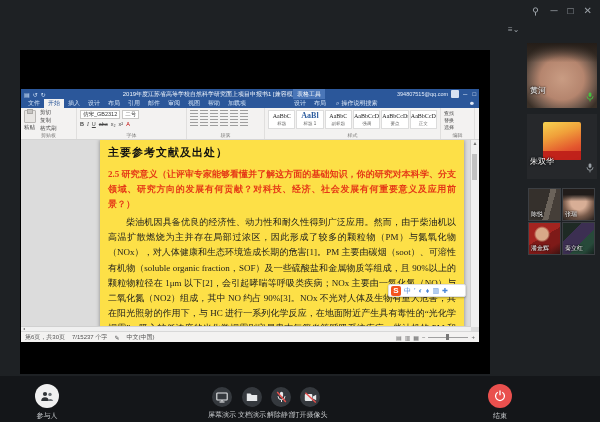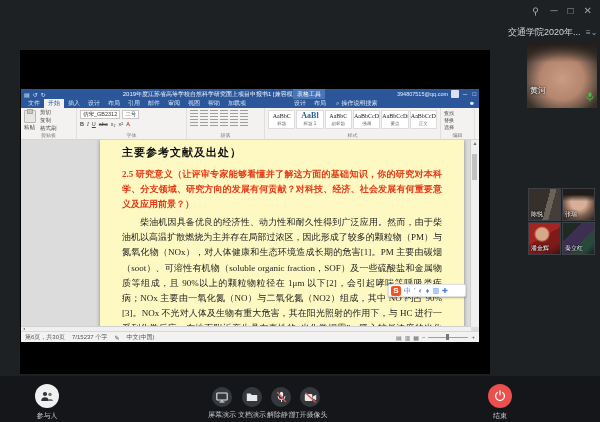--- a/index.html
+++ b/index.html
@@ -65,22 +65,22 @@
   .chip{background:#fff;border:1px solid #dcdcdc;width:26px;height:17px;text-align:center;
         overflow:hidden;}
   .chip .pv{font-family:"Liberation Serif","DejaVu Serif",serif;font-size:6px;line-height:10px;
         white-space:nowrap;color:#222;}
   .chip.big .pv{font-size:8px;font-weight:bold;color:#2e5d9e;}
   .chip .cl{font-size:4.5px;color:#666;line-height:5px;white-space:nowrap;}
   .g-edit{width:34px;display:flex;flex-direction:column;gap:1px;}
   .g-edit span{white-space:nowrap;font-size:5px;}
   
   .w-doc{flex:1;position:relative;background:#dcdcdc;overflow:hidden;}
-  .page{position:absolute;left:79px;top:0;bottom:0;width:364px;background:#fef9c3;
-        box-shadow:0 0 4px rgba(0,0,0,.4);box-sizing:border-box;padding:5px 22px;
+  .page{position:absolute;left:79px;top:0;bottom:0;width:364px;background:#fde047;
+        box-shadow:0 0 4px rgba(0,0,0,.4);box-sizing:border-box;padding:5px 8px;
         font-family:"Liberation Serif","DejaVu Serif",serif;}
   .doc-h{font-size:11px;font-weight:bold;color:#111;letter-spacing:1px;}
   .doc-red{margin-top:7px;font-size:9px;line-height:15px;font-weight:bold;color:#e53917;
         text-align:justify;}
   .doc-body{margin-top:3px;font-size:9px;line-height:15.2px;color:#1c1c1c;text-align:justify;
         text-indent:2em;}
   .vscroll{position:absolute;right:0;top:0;bottom:4px;width:8px;background:#f0f0f0;
         border-left:1px solid #d0d0d0;}
   .vscroll .arr{display:block;text-align:center;font-size:5px;color:#707070;line-height:7px;}
   .vscroll .thumb{position:absolute;left:1px;top:14px;width:5px;height:26px;background:#c2c2c2;}
@@ -315,35 +315,45 @@
               <span class="zthumb"></span>
             </span>
           <span>+</span>
         </span>
       </div>
 
     </div>
   </div>
 
   <div class="sb-head">
-    <span class="sb-title">交通学院2020年...</span>
     <span class="sb-layouticon">≡⌄</span>
   </div>
 
   <div class="tile t-hr">
     <span class="nm">黄河</span>
     <span class="mic">
       <svg width="8" height="10" viewBox="0 0 8 10">
           <rect x="2.6" y="0.4" width="2.8" height="4.6" rx="1.4" fill="#45c33f"></rect>
           <path d="M1 4.3 a3 3 0 0 0 6 0" stroke="#45c33f" fill="none" stroke-width="0.9"></path>
           <line x1="4" y1="7.6" x2="4" y2="9.4" stroke="#45c33f" stroke-width="0.9"></line>
         </svg>
     </span>
   </div>
 
+  <div class="tile t-zsh">
+    <span class="av"></span>
+    <span class="nm">朱双华</span>
+    <span class="mic">
+      <svg width="8" height="10" viewBox="0 0 8 10">
+          <rect x="2.6" y="0.4" width="2.8" height="4.6" rx="1.4" fill="#9aa0a6"></rect>
+          <path d="M1 4.3 a3 3 0 0 0 6 0" stroke="#9aa0a6" fill="none" stroke-width="0.9"></path>
+          <line x1="4" y1="7.6" x2="4" y2="9.4" stroke="#9aa0a6" stroke-width="0.9"></line>
+        </svg>
+    </span>
+  </div>
 
   <div class="tile small t-cy">
     <span class="nm">陈悦</span>
   </div>
   <div class="tile small t-zr">
     <span class="nm">张瑞</span>
   </div>
   <div class="tile small t-pjh">
     <span class="nm">潘金辉</span>
   </div>

